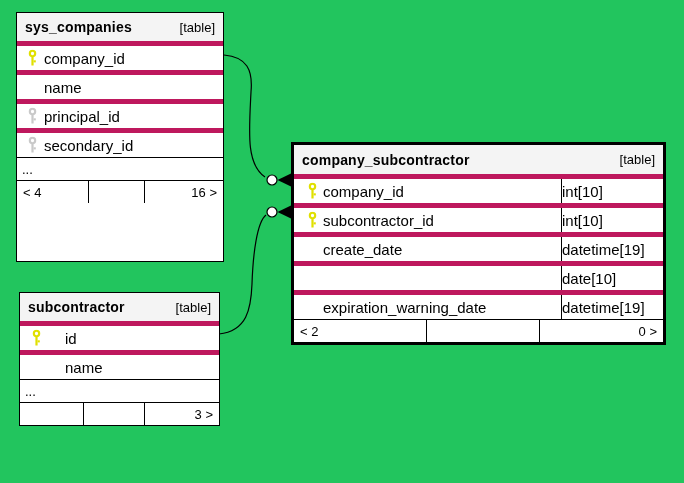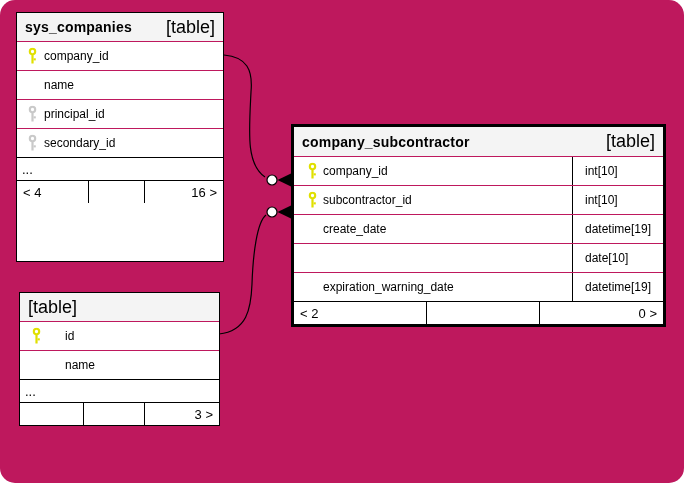--- a/index.html
+++ b/index.html
@@ -1,50 +1,49 @@
 <!DOCTYPE html>
 <html><head>
 <meta charset="utf-8">
 <style>
   html, body { margin:0; padding:0; background:#ffffff; }
   .canvas {
     position:relative; width:684px; height:483px; overflow:hidden;
-    background:#be185d;
+    background:#22c55e;
     font-family:"Liberation Sans", "DejaVu Sans", sans-serif;
     color:#000;
-    border-radius:15px;
   }
   .connectors { position:absolute; left:0; top:0; pointer-events:none; }
   .edge { fill:none; stroke:#000; stroke-width:1.2px; }
   .odot { fill:#fff; stroke:#000; stroke-width:1.2px; }
   .foot { fill:#000; stroke:none; }
 
   .tbl { position:absolute; background:#fff; border:1px solid #000; box-sizing:border-box; }
   .tbl-cs { border-width:3px; }
 
   .thead {
     height:28px; background:#f4f4f4; box-sizing:border-box;
     display:flex; justify-content:space-between; align-items:center; padding:0 8px;
   }
   .tbl-cs .thead { height:29px; }
   .tname { font-weight:bold; font-size:14px; letter-spacing:0.2px; }
-  .badge { font-size:18px; }
+  .badge { font-size:13px; }
 
   .row {
-    position:relative; height:29px; border-top:1px solid #be185d; box-sizing:border-box;
-    font-size:12px;
+    position:relative; height:29px; border-top:5px solid #be185d; box-sizing:border-box;
+    font-size:15px;
   }
   .keyicon { position:absolute; left:var(--kx); top:50%; transform:translateY(-50%); line-height:0; }
   .key-yellow { color:#e0e000; }
   .key-gray  { color:#c9c9c9; }
   .cname { position:absolute; left:var(--tx); top:50%; transform:translateY(-50%); white-space:nowrap; }
   .typecell {
-    position:absolute; right:0; top:0; bottom:0; width:91px;
+    position:absolute; right:0; top:0; bottom:0; width:102px;
     border-left:1px solid #000; box-sizing:border-box;
-    display:flex; align-items:center; padding-left:12px; white-space:nowrap;
+    display:flex; align-items:center; padding-left:0; white-space:nowrap;
   }
 
   .dots {
     height:23px; border-top:1px solid #000; box-sizing:border-box;
     display:flex; align-items:center; padding-left:5px; font-size:13px;
   }
   .tfoot {
     height:23px; border-top:1px solid #000; box-sizing:border-box;
     display:flex; font-size:13px;
   }
@@ -121,20 +120,21 @@
     <div class="dots">...</div>
     <div class="tfoot">
       <span class="fcell c1">&lt; 4</span>
       <span class="fcell c2"></span>
       <span class="fcell grow right">16 &gt;</span>
     </div>
   </div>
 
   <div class="tbl tbl-sub" style="left:19px; top:292px; width:201px; height:134px;">
     <div class="thead">
+      <span class="tname">subcontractor</span>
       <span class="badge">[table]</span>
     </div>
     <div class="row">
       <span class="keyicon key-yellow">
         <svg width="11" height="17" viewBox="0 0 11 17">
             <circle cx="5.5" cy="4" r="2.7" fill="none" stroke="currentColor" stroke-width="2.1"></circle>
             <rect x="4.4" y="6.5" width="2.2" height="9.5" fill="currentColor"></rect>
             <rect x="6.6" y="10.8" width="2.2" height="2.1" fill="currentColor"></rect>
           </svg>
       </span>
@@ -144,21 +144,21 @@
       <span class="cname">name</span>
     </div>
     <div class="dots">...</div>
     <div class="tfoot">
       <span class="fcell c1"></span>
       <span class="fcell c2"></span>
       <span class="fcell grow right">3 &gt;</span>
     </div>
   </div>
 
-  <div class="tbl tbl-cs" style="left:291px; top:124px; width:375px; height:203px;">
+  <div class="tbl tbl-cs" style="left:291px; top:142px; width:375px; height:203px;">
     <div class="thead">
       <span class="tname">company_subcontractor</span>
       <span class="badge">[table]</span>
     </div>
     <div class="row">
       <span class="keyicon key-yellow">
         <svg width="11" height="17" viewBox="0 0 11 17">
             <circle cx="5.5" cy="4" r="2.7" fill="none" stroke="currentColor" stroke-width="2.1"></circle>
             <rect x="4.4" y="6.5" width="2.2" height="9.5" fill="currentColor"></rect>
             <rect x="6.6" y="10.8" width="2.2" height="2.1" fill="currentColor"></rect>

